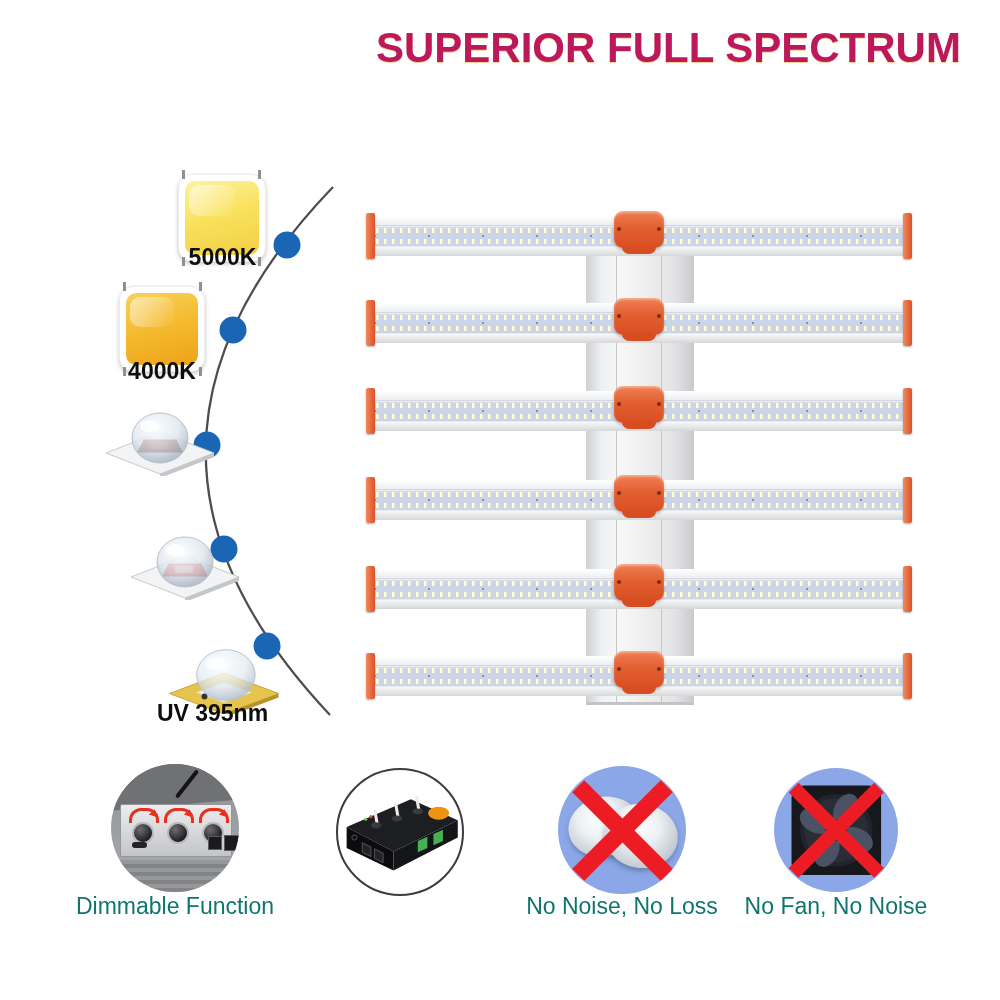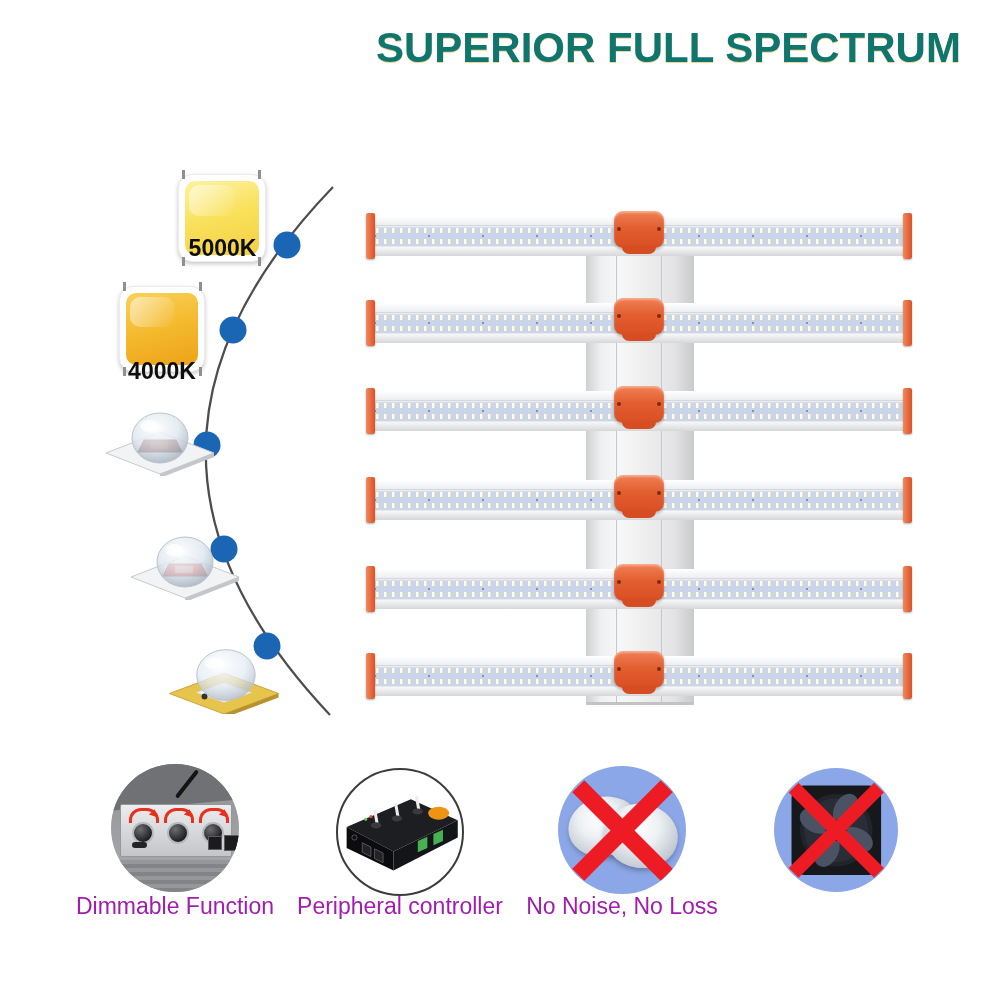--- a/index.html
+++ b/index.html
@@ -1,21 +1,21 @@
 <!DOCTYPE html>
 <html><head>
 <meta charset="utf-8">
 <style>
   html,body{margin:0;padding:0;background:#ffffff;}
   .stage{position:relative;width:1000px;height:1000px;background:#ffffff;overflow:hidden;
          font-family:"Liberation Sans",sans-serif;}
 
   
   .title{position:absolute;left:376px;top:24px;width:580px;text-align:center;
-         font-size:42px;font-weight:bold;letter-spacing:0px;color:#0f766e;
+         font-size:42px;font-weight:bold;letter-spacing:0px;color:#be185d;
          text-shadow:0 1px 0 rgba(232,160,20,.45);white-space:nowrap;}
 
   
   .chip-frame{position:absolute;background:#ffffff;border:1px solid #ececec;border-radius:14px;
               box-shadow:0 2px 4px rgba(0,0,0,.22);}
   .chip-frame::before{content:"";position:absolute;width:3px;height:9px;background:#909090;
                       top:-5px;left:3px;box-shadow:76px 0 0 #909090;}
   .chip-frame::after{content:"";position:absolute;width:3px;height:9px;background:#909090;
                      bottom:-5px;left:3px;box-shadow:76px 0 0 #909090;}
   .chip-inner{position:absolute;inset:6px;border-radius:10px;overflow:hidden;}
@@ -55,21 +55,21 @@
              background:linear-gradient(180deg,#f08055 0%,#e35f30 45%,#d84e22 100%);
              border-radius:9px;
              box-shadow:inset 0 2px 2px rgba(255,255,255,.35),0 2px 3px rgba(0,0,0,.25);}
   .connector::before{content:"";position:absolute;left:8px;bottom:-6px;width:34px;height:8px;
              background:#d64d21;border-radius:0 0 7px 7px;}
   .connector::after{content:"";position:absolute;left:3px;top:16px;width:4px;height:4px;border-radius:50%;
              background:#7e2b10;box-shadow:40px 0 0 #7e2b10;}
 
   
   .feat-circle{position:absolute;border-radius:50%;overflow:hidden;}
-  .feat-label{position:absolute;font-size:23px;color:#a21caf;text-align:center;white-space:nowrap;}
+  .feat-label{position:absolute;font-size:23px;color:#0f766e;text-align:center;white-space:nowrap;}
 
   
   .photo-circle{background:linear-gradient(180deg,#8e8f91 0%,#9c9d9f 45%,#aaabad 100%);}
   .canopy{position:absolute;left:-8%;top:-12%;width:116%;height:44%;background:#707174;
           transform:rotate(-5deg);}
   .cable{position:absolute;left:58%;top:2%;width:4px;height:34px;background:#141414;
          transform:rotate(38deg);border-radius:2px;}
   .drv-panel{position:absolute;left:7%;top:31%;width:86%;height:40%;
              background:linear-gradient(180deg,#ecedef,#c4c5c8);border:1px solid #96979a;border-radius:2px;}
   .knob{position:absolute;top:34%;width:18px;height:18px;border-radius:50%;
@@ -114,21 +114,21 @@
     <circle cx="147" cy="75" r="13.5" fill="#1A66B5"></circle>
     <circle cx="93" cy="160" r="13.5" fill="#1A66B5"></circle>
     <circle cx="67" cy="275" r="13.5" fill="#1A66B5"></circle>
     <circle cx="84" cy="379" r="13.5" fill="#1A66B5"></circle>
     <circle cx="127" cy="476" r="13.5" fill="#1A66B5"></circle>
   </svg>
 
   <div class="chip-frame" style="left:178px;top:174px;width:86px;height:86px">
     <div class="chip-inner k5000"></div>
   </div>
-  <div class="chip-label" style="left:150px;top:235px;width:145px">5000K</div>
+  <div class="chip-label" style="left:150px;top:244px;width:145px">5000K</div>
 
   <div class="chip-frame" style="left:119px;top:286px;width:84px;height:84px">
     <div class="chip-inner k3000"></div>
   </div>
   <div class="chip-label" style="left:92px;top:358px;width:140px">4000K</div>
 
   <svg style="position:absolute;left:100px;top:398px;width:120px;height:78px" viewBox="0 0 120 78">
     <defs>
       <radialGradient id="gDome1" cx="42%" cy="30%" r="75%">
         <stop offset="0%" stop-color="#ffffff" stop-opacity=".95"></stop>
@@ -168,20 +168,21 @@
         <stop offset="100%" stop-color="#a8b3c0" stop-opacity=".8"></stop>
       </radialGradient>
     </defs>
     <polygon points="60,36 116,57 60,78 4,57" fill="#e7c44c" stroke="#c9a338"></polygon>
     <polygon points="60,78 116,57 116,61 60,82" fill="#b9922c"></polygon>
     <polygon points="60,46 88,56 60,66 32,56" fill="#f2f3f5" stroke="#d8d8da"></polygon>
     <circle cx="40" cy="60" r="3" fill="#33332f"></circle>
     <ellipse cx="62" cy="38" rx="30" ry="26" fill="url(#gDome3)" stroke="#b9c2cc"></ellipse>
     <ellipse cx="50" cy="26" rx="10" ry="6" fill="#ffffff" opacity=".7"></ellipse>
   </svg>
+  <div class="chip-label" style="left:130px;top:700px;width:165px">UV 395nm</div>
 
   <div class="spine"></div>
 
   <div class="bar" style="top:216px">
     <div class="bar-top"></div>
     <div class="bar-strip">
       <div class="strip-dots"></div>
     </div>
     <div class="bar-bottom"></div>
     <div class="cap left"></div>
@@ -272,21 +273,20 @@
       <ellipse cx="100" cy="34" rx="6" ry="3.5" fill="#3a3a3e"></ellipse>
       <circle cx="40" cy="43" r="1.8" fill="#59d159"></circle>
       <circle cx="46" cy="40" r="1.8" fill="#e04b3a"></circle>
       <polygon points="100,68 111,63 111,76 100,81" fill="#46b152"></polygon>
       <polygon points="118,60 129,55 129,68 118,73" fill="#46b152"></polygon>
       <polygon points="36,70 46,75 46,86 36,81" fill="#232327" stroke="#5e5e62"></polygon>
       <polygon points="50,77 60,82 60,93 50,88" fill="#232327" stroke="#5e5e62"></polygon>
       <circle cx="27" cy="64" r="3" fill="#101012" stroke="#5e5e62"></circle>
     </svg>
   </div>
-  <div class="feat-label" style="left:288px;top:893px;width:224px">Peripheral controller</div>
 
   <div class="feat-circle blue-circle" style="left:558px;top:766px;width:128px;height:128px">
     <div class="lens l1"></div>
     <div class="lens l2"></div>
     <div class="cross"></div>
   </div>
   <div class="feat-label" style="left:512px;top:893px;width:220px">No Noise, No Loss</div>
 
   <div class="feat-circle blue-circle" style="left:774px;top:768px;width:124px;height:124px">
     <svg class="fan-svg" viewBox="0 0 100 100">
@@ -301,14 +301,15 @@
         <ellipse cx="50" cy="29" rx="11" ry="16" transform="rotate(25 50 50)"></ellipse>
         <ellipse cx="50" cy="29" rx="11" ry="16" transform="rotate(115 50 50)"></ellipse>
         <ellipse cx="50" cy="29" rx="11" ry="16" transform="rotate(205 50 50)"></ellipse>
         <ellipse cx="50" cy="29" rx="11" ry="16" transform="rotate(295 50 50)"></ellipse>
       </g>
       <circle cx="50" cy="50" r="10" fill="#15161a"></circle>
       <line x1="10" y1="10" x2="90" y2="90" stroke="#ED1C24" stroke-width="13"></line>
       <line x1="90" y1="10" x2="10" y2="90" stroke="#ED1C24" stroke-width="13"></line>
     </svg>
   </div>
+  <div class="feat-label" style="left:724px;top:893px;width:224px">No Fan,  No Noise</div>
 
 </div>
 
 </body></html>

